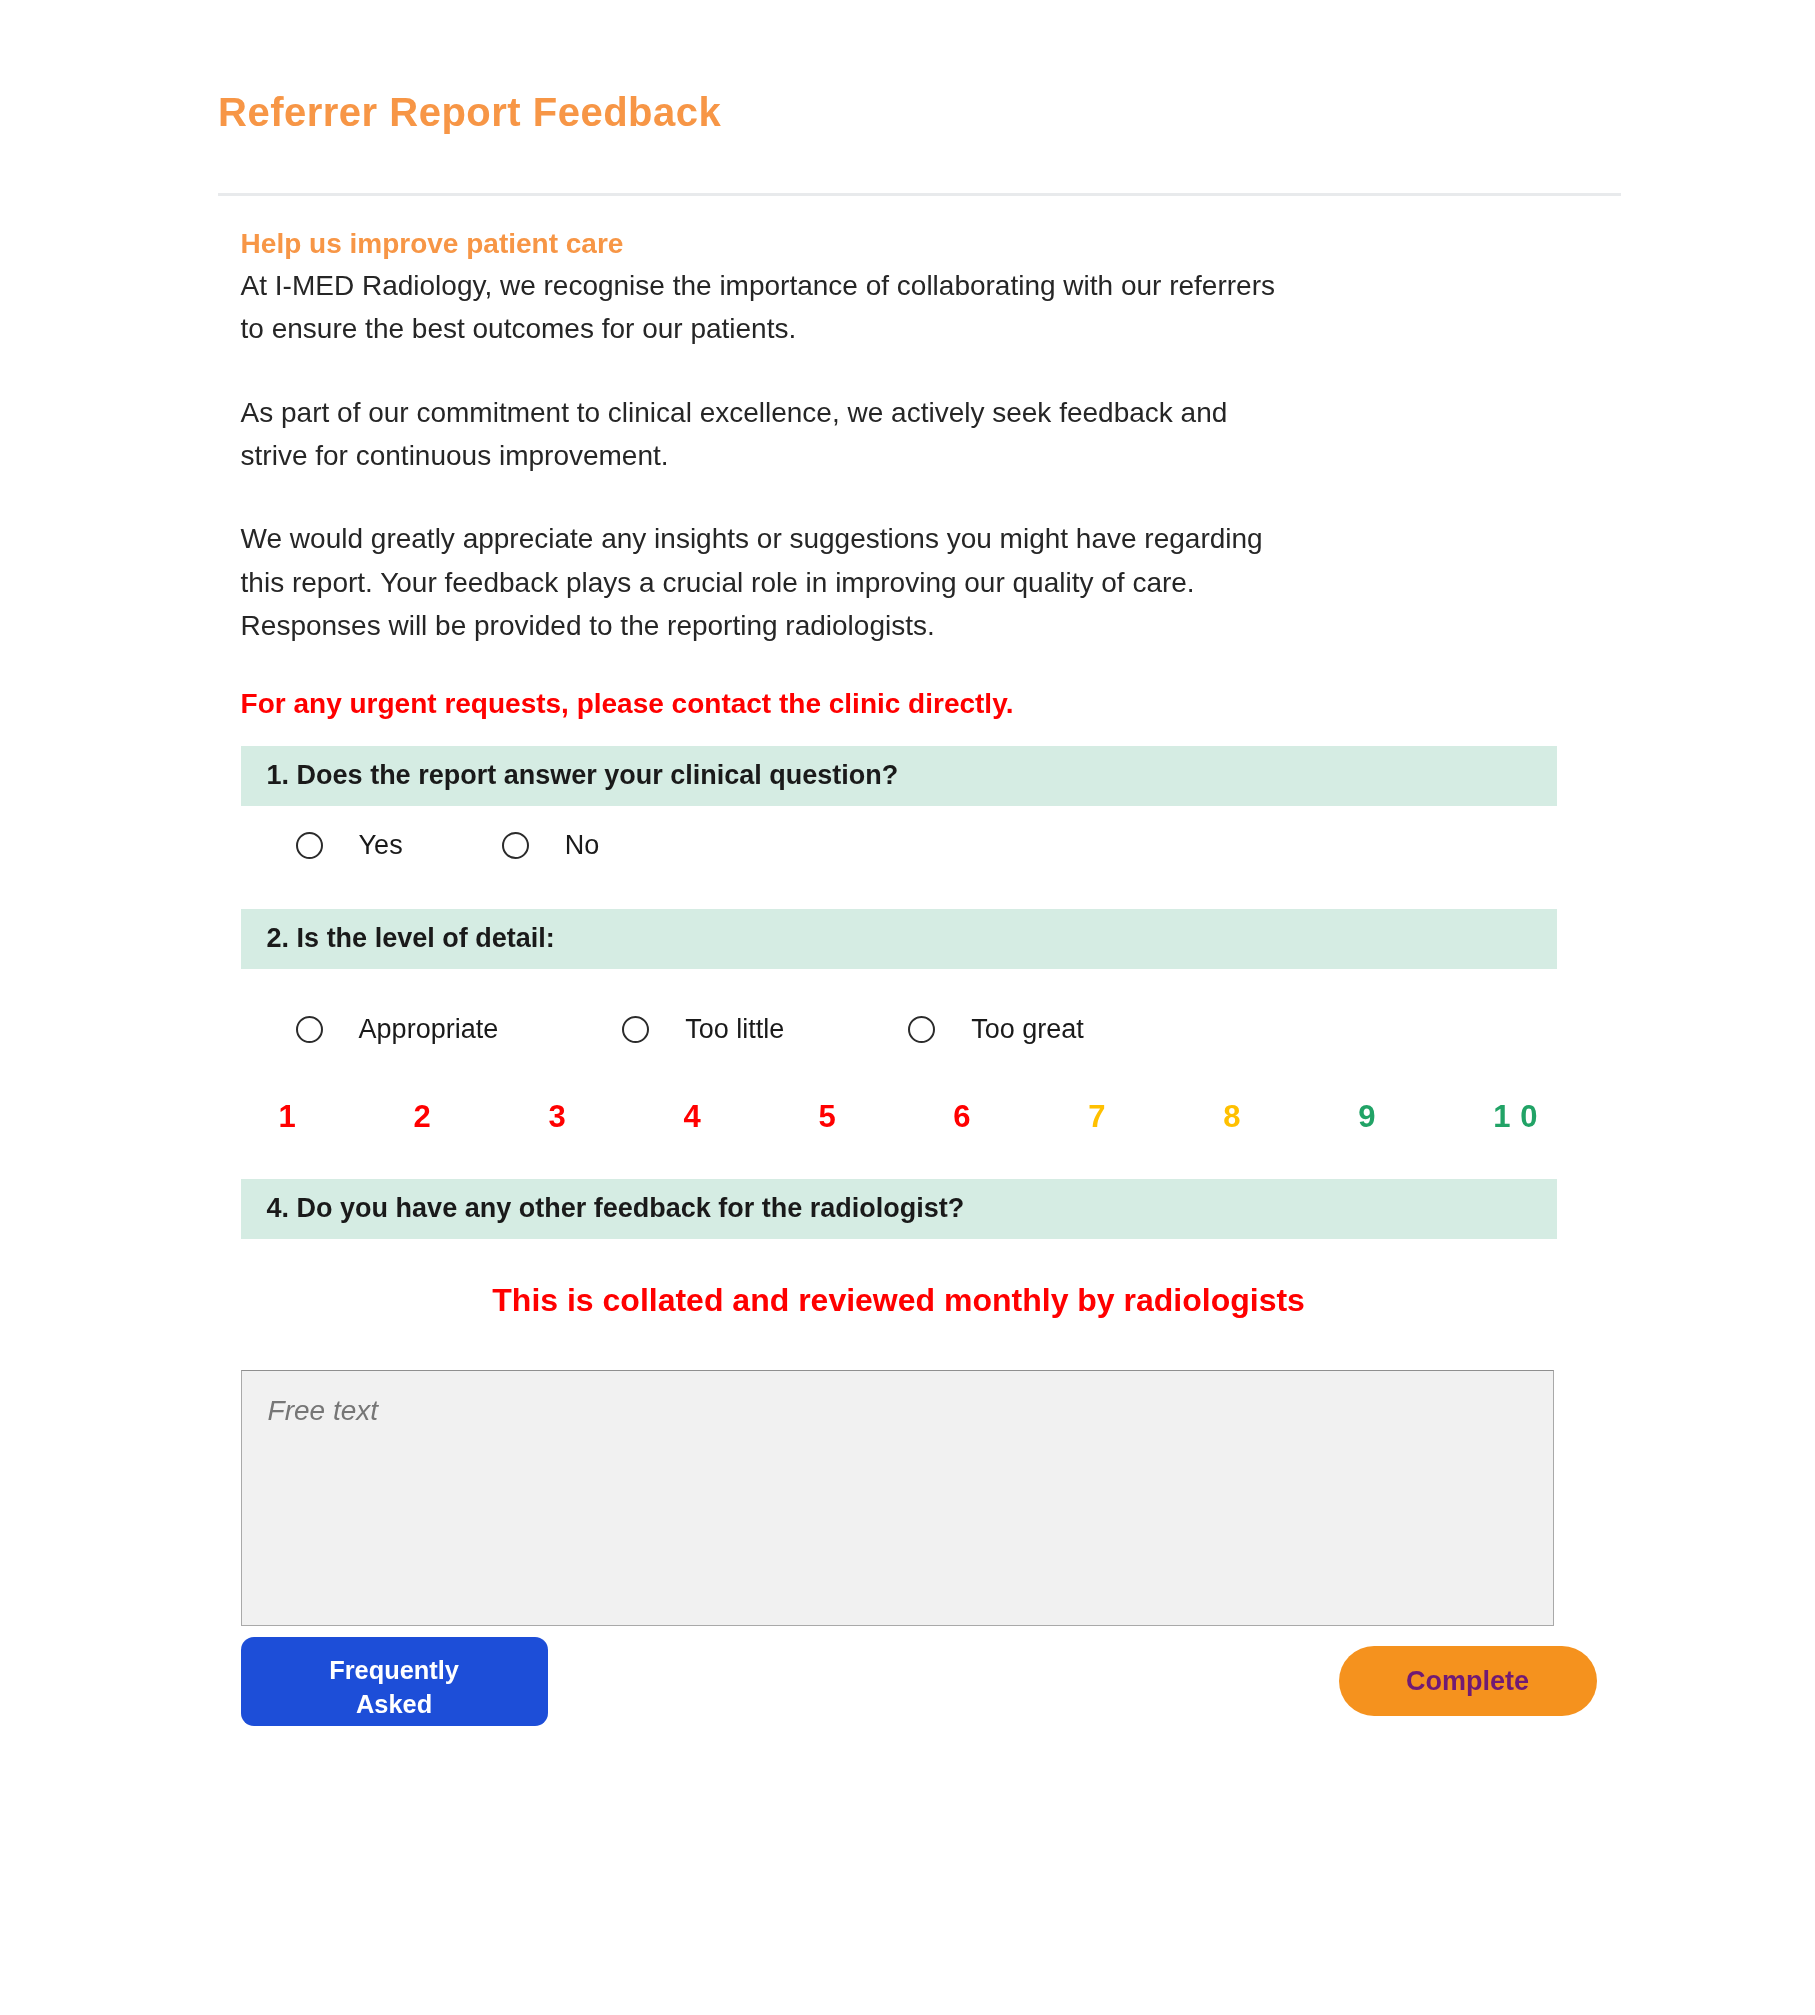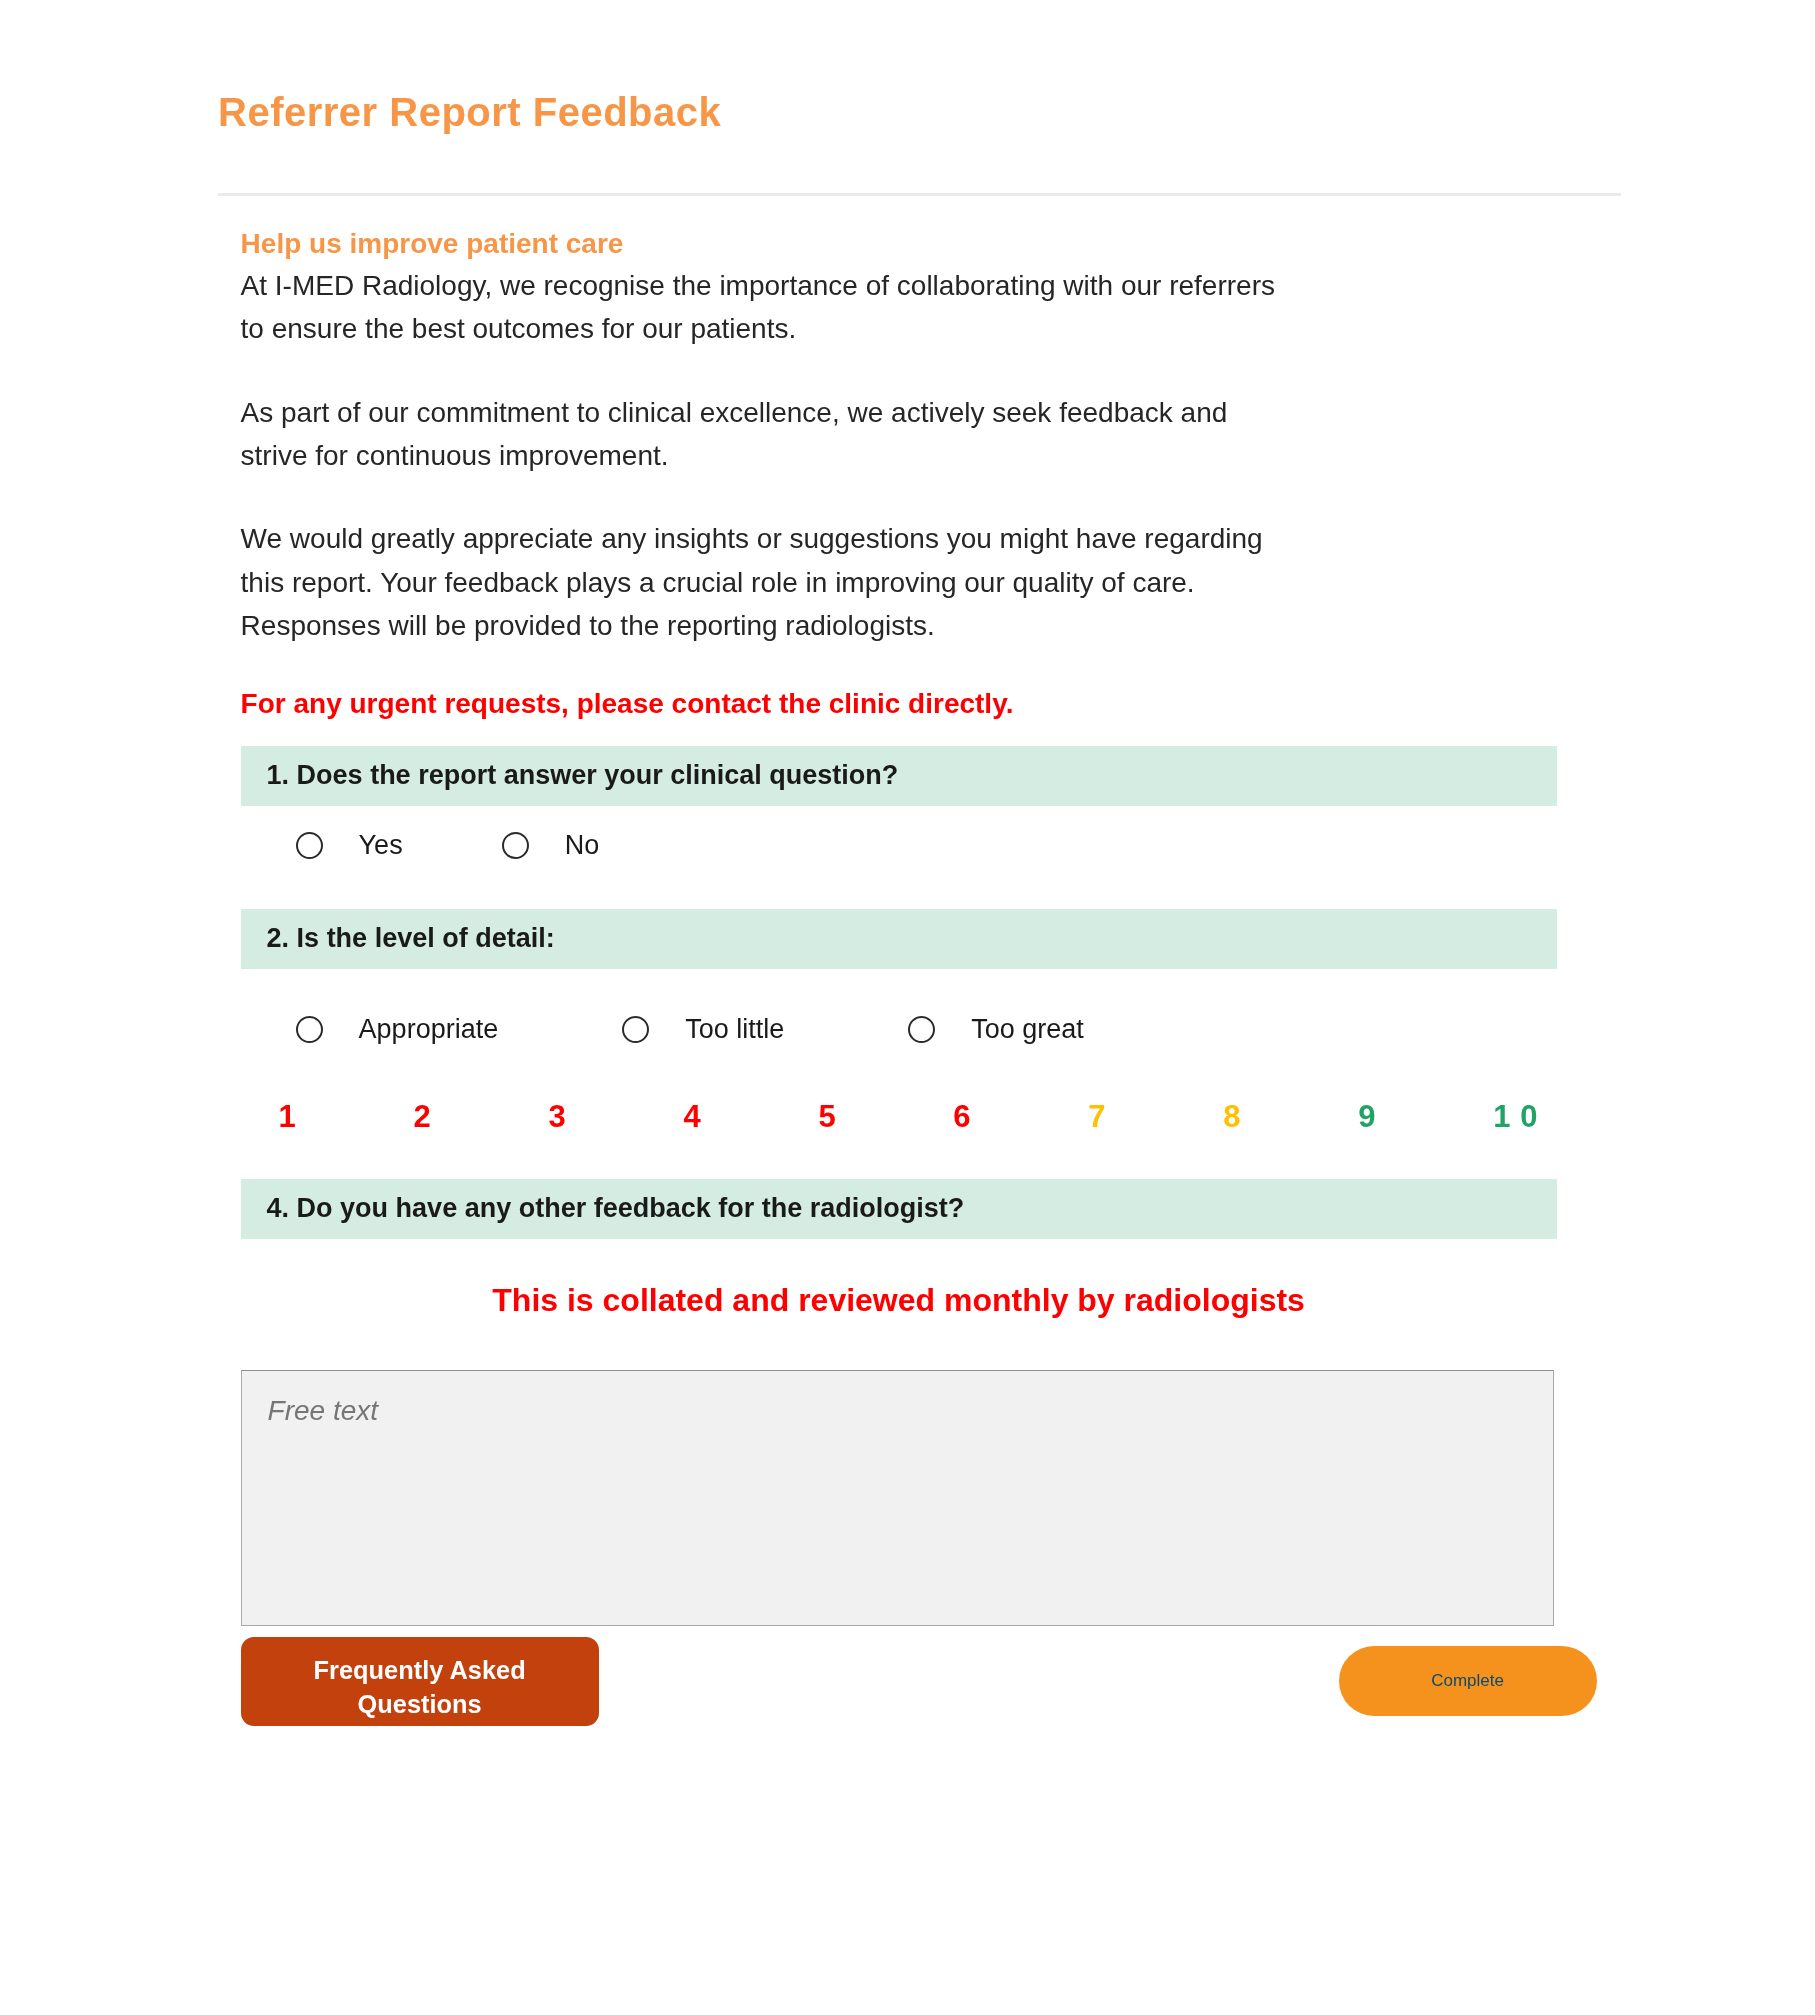--- a/index.html
+++ b/index.html
@@ -136,43 +136,43 @@
   }
   .btn-row {
     margin-left: 22.6px;
     margin-top: 11.3px;
     width: 1356px;
     display: flex;
     justify-content: space-between;
     align-items: center;
   }
   .faq-btn {
-    width: 358px;
+    width: 307px;
     height: 89px;
-    background: #c2410c;
+    background: #1d4ed8;
     border: none;
     border-radius: 13px;
     color: #ffffff;
     font-family: "Liberation Sans", sans-serif;
     font-size: 25.4px;
     font-weight: bold;
     line-height: 1.35;
     cursor: pointer;
     padding: 16px 56px;
   }
   .complete-btn {
     width: 258px;
     height: 70px;
     background: #F5921E;
     border: none;
     border-radius: 38px;
-    color: #0c4a6e;
-    font-family: "Liberation Sans", sans-serif;
-    font-size: 17px;
-    font-weight: normal;
+    color: #701a75;
+    font-family: "Liberation Sans", sans-serif;
+    font-size: 27px;
+    font-weight: bold;
     cursor: pointer;
   }
 </style>
 </head>
 <body>
 
 <div class="page">
 
   <h1 class="title">Referrer Report Feedback</h1>
   <div class="divider"></div>

